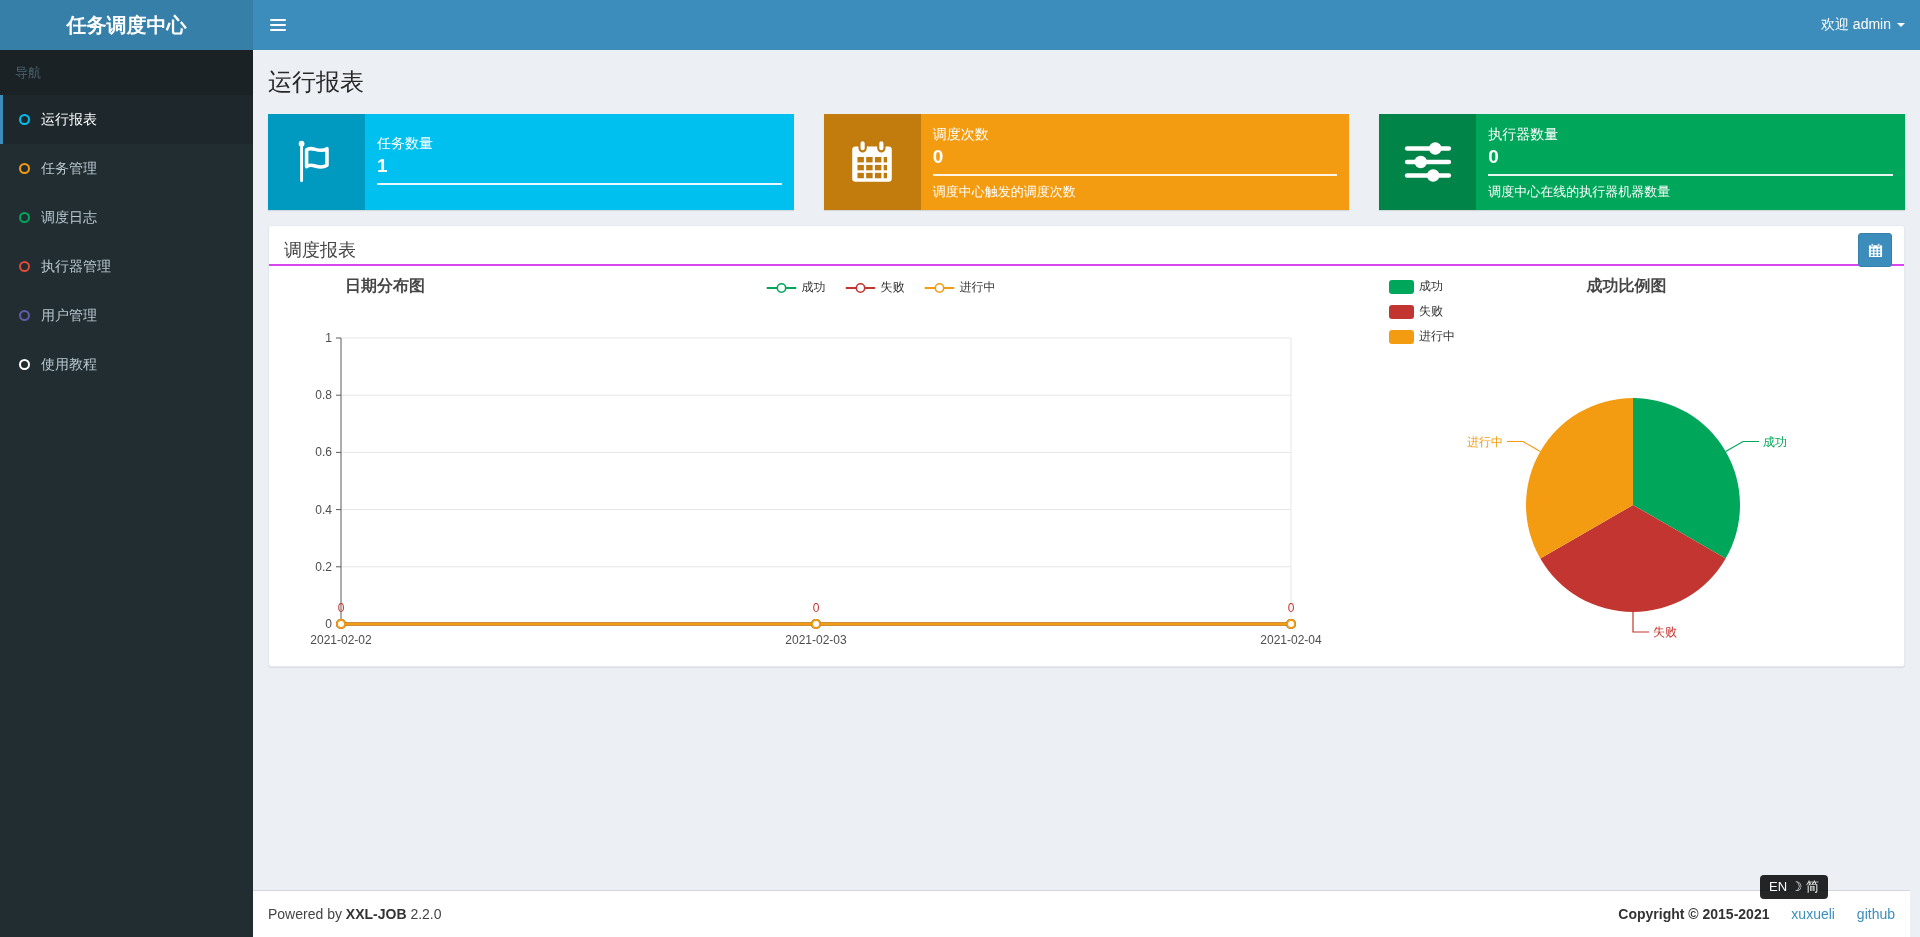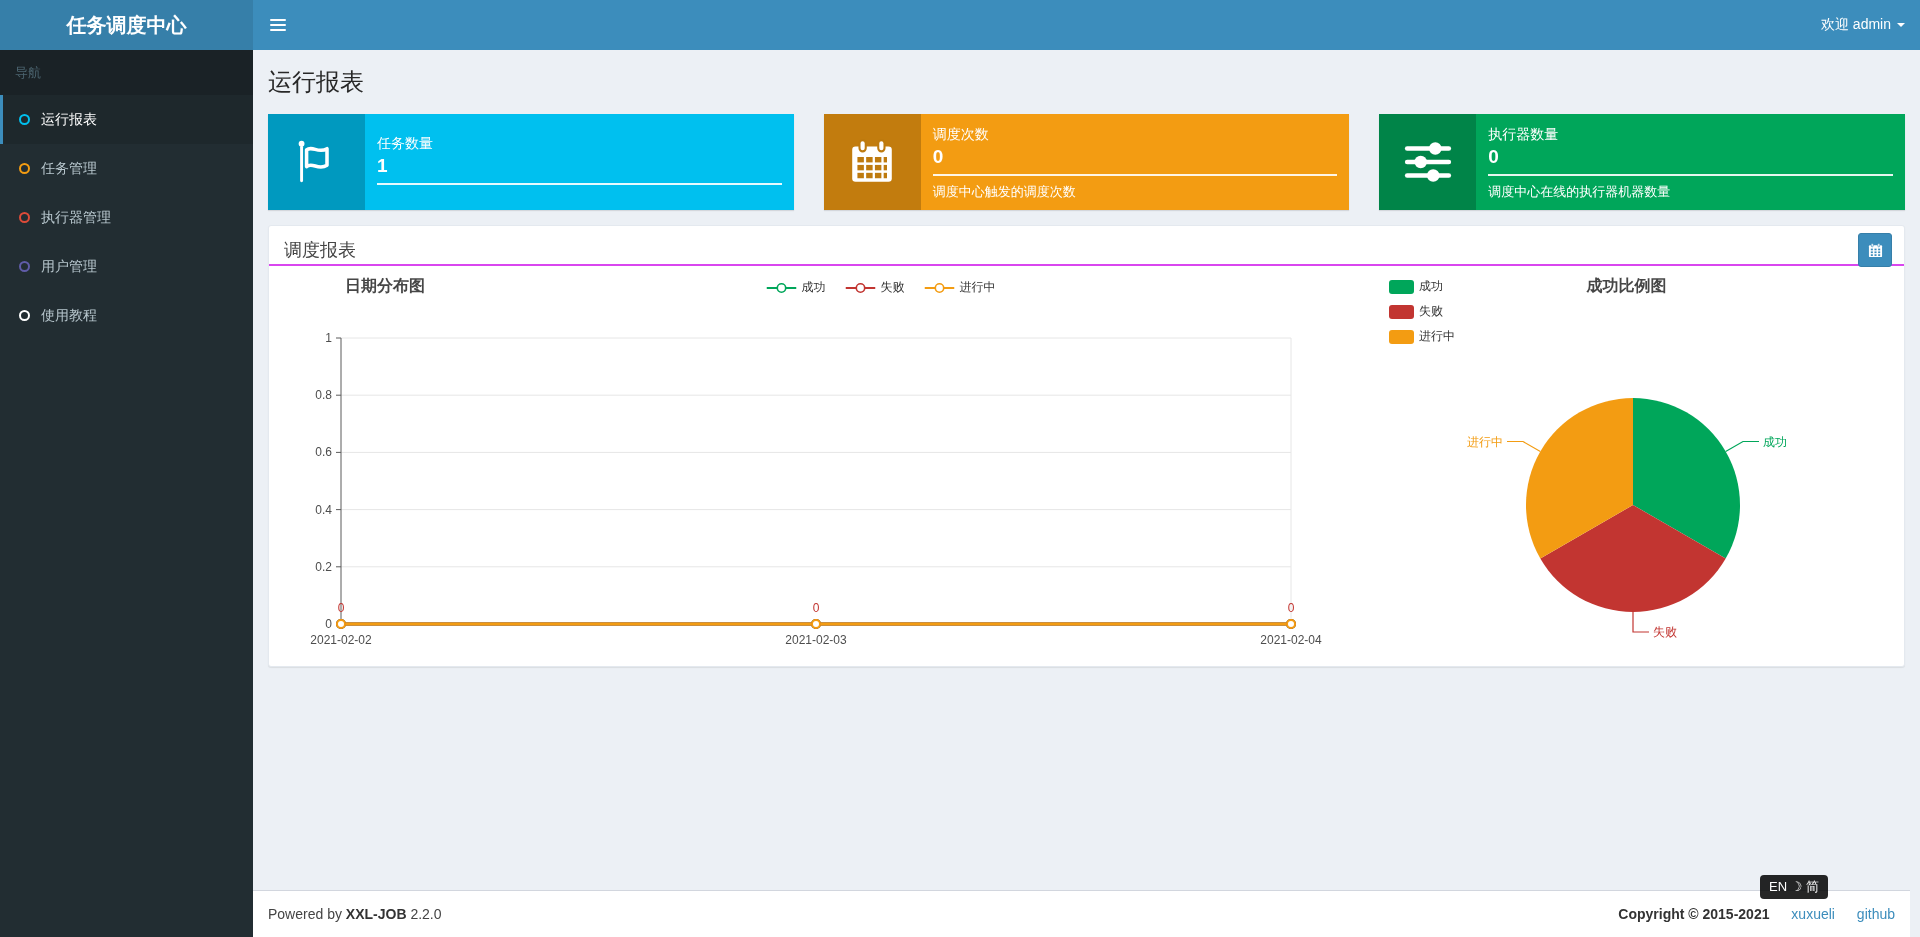--- a/index.html
+++ b/index.html
@@ -102,20 +102,24 @@
 <aside class="sidebar">
   <div class="nav-label">导航</div>
   <ul class="menu" id="sidebar-menu">
       <li class="menu-item active">
         <span class="circle-icon" style="border-color:#00c0ef"></span>
         <span>运行报表</span>
       </li>
       <li class="menu-item">
         <span class="circle-icon" style="border-color:#f39c12"></span>
         <span>任务管理</span>
+      </li>
+      <li class="menu-item">
+        <span class="circle-icon" style="border-color:#00a65a"></span>
+        <span>调度日志</span>
       </li>
       <li class="menu-item">
         <span class="circle-icon" style="border-color:#dd4b39"></span>
         <span>执行器管理</span>
       </li>
       <li class="menu-item">
         <span class="circle-icon" style="border-color:#605ca8"></span>
         <span>用户管理</span>
       </li>
       <li class="menu-item">

